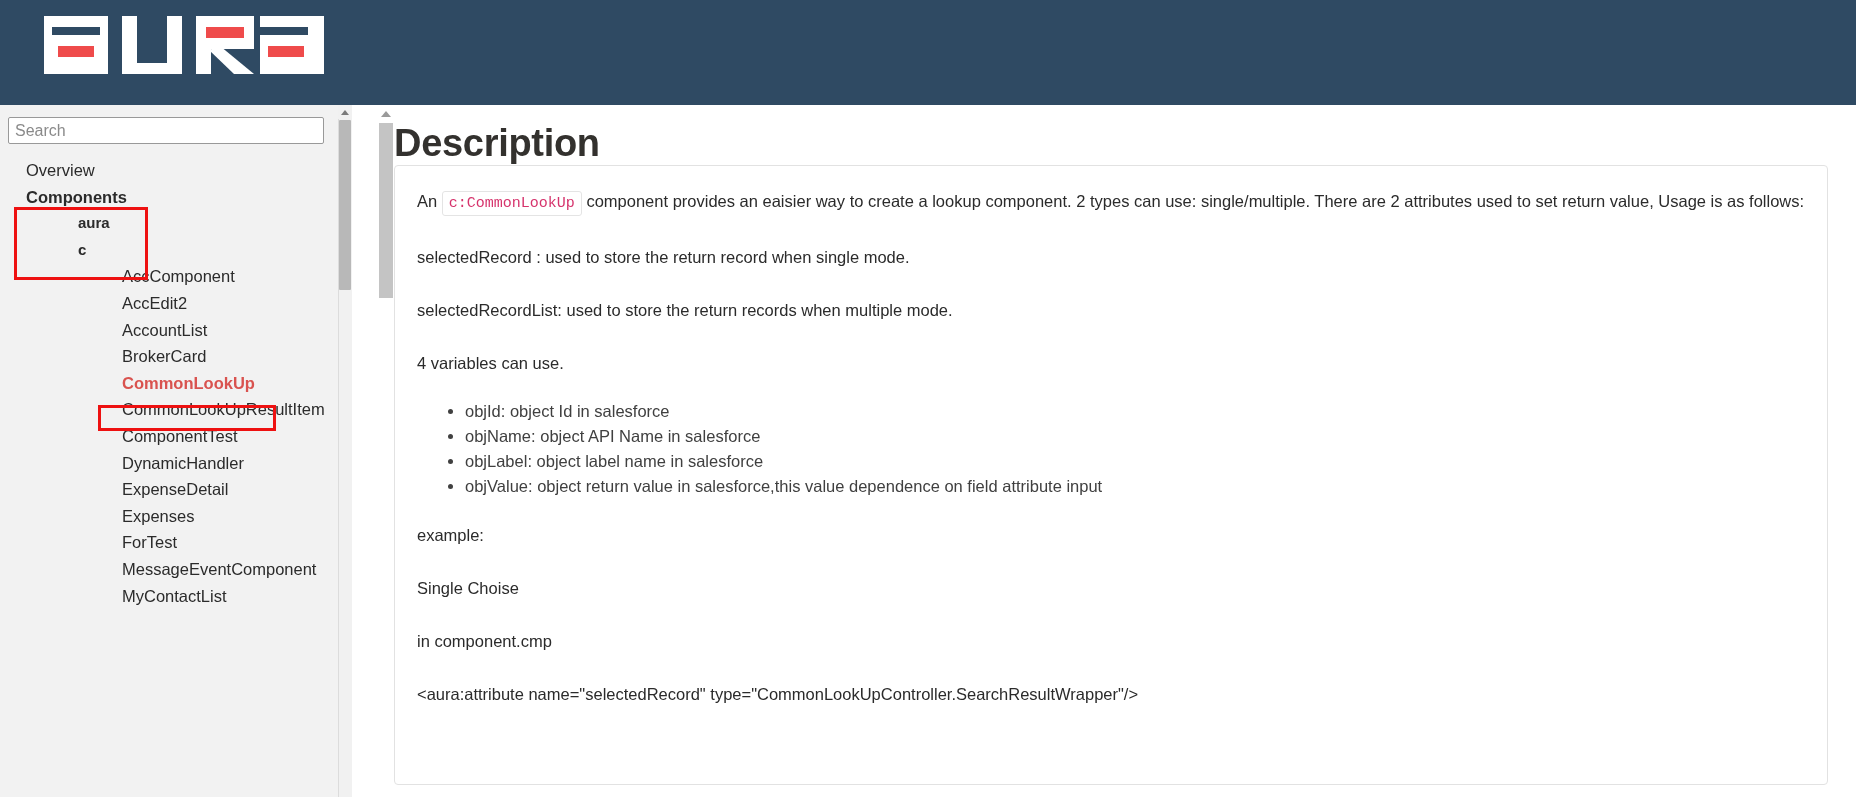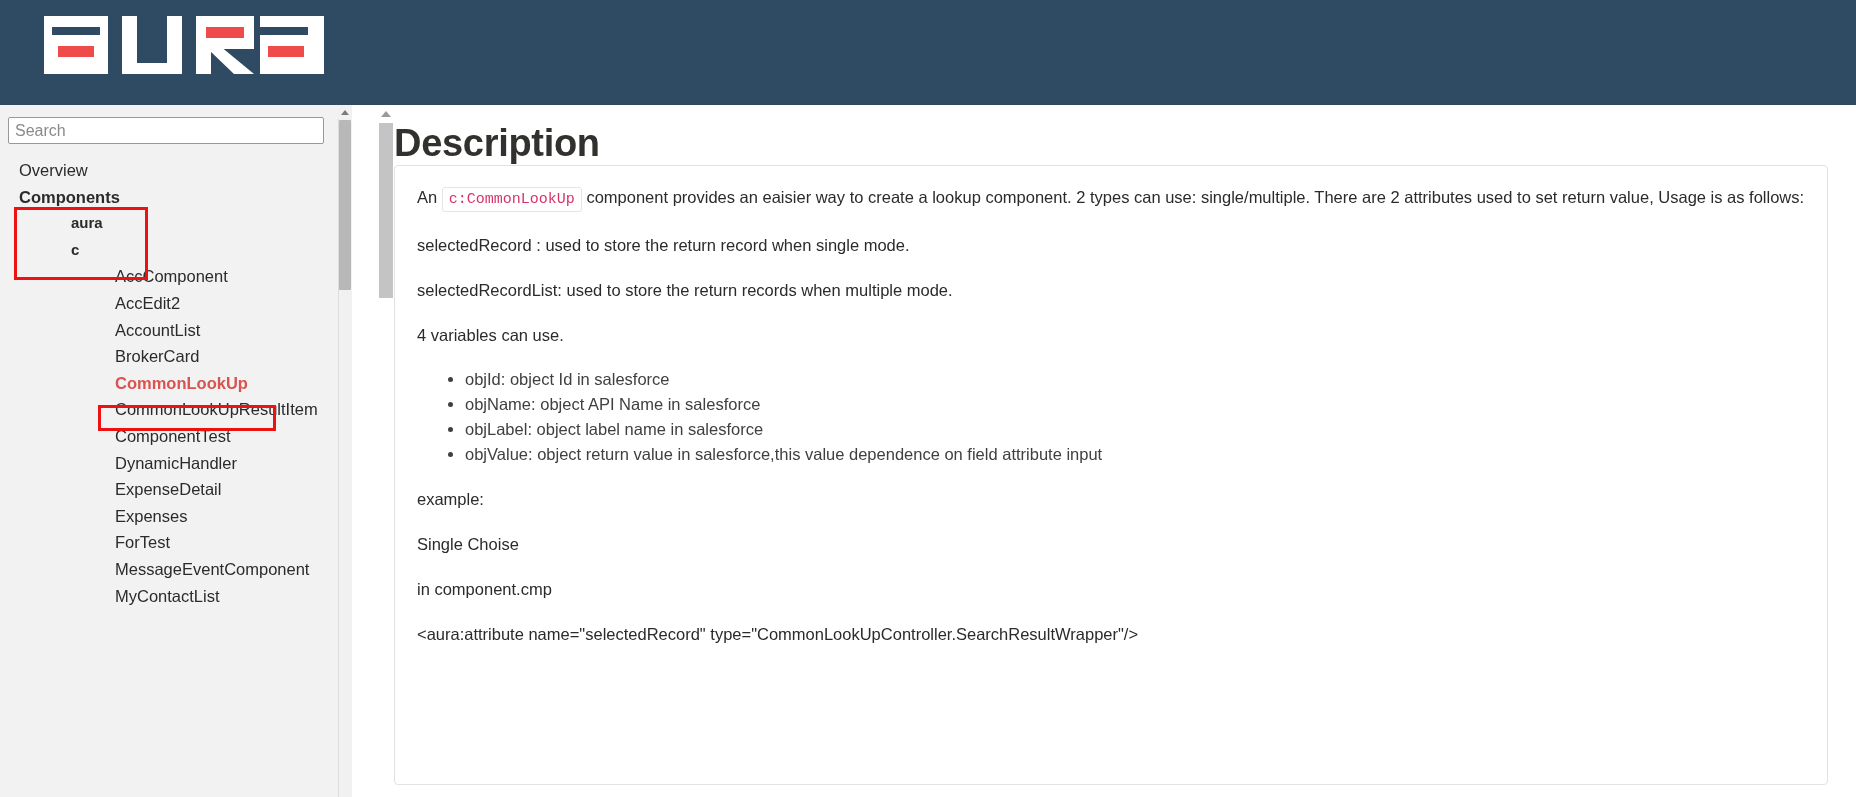--- a/index.html
+++ b/index.html
@@ -53,21 +53,21 @@
     font-family: "Liberation Sans", sans-serif;
     font-size: 16px;
     color: #333333;
     padding: 0 6px;
     outline: none;
   }
   .search-input::placeholder { color: #8a8a8a; opacity: 1; }
 
   .navlist {
     position: absolute;
-    left: 5px; top: 52px;
+    left: 12px; top: 52px;
     width: 352px;
   }
   .nav-item {
     display: block;
     font-size: 16.5px;
     line-height: 26.6px;
     color: #2b2b2b;
     white-space: nowrap;
     padding-left: 14px;
   }
@@ -174,21 +174,21 @@
     width: 1434px; height: 620px;
     border: 1px solid #e2e2e2;
     border-radius: 4px;
     background: #ffffff;
     padding: 18px 22px 0 22px;
     overflow: hidden;
   }
   .panel p {
     margin: 0 0 19px 0;
     font-size: 16.5px;
-    line-height: 26px;
+    line-height: 34px;
     color: #2b2b2b;
   }
   code.inline {
     font-family: "Liberation Mono", "DejaVu Sans Mono", monospace;
     font-size: 15px;
     color: #d6336c;
     background: #ffffff;
     border: 1px solid #e4e4e4;
     border-radius: 3px;
     padding: 3px 6px;

